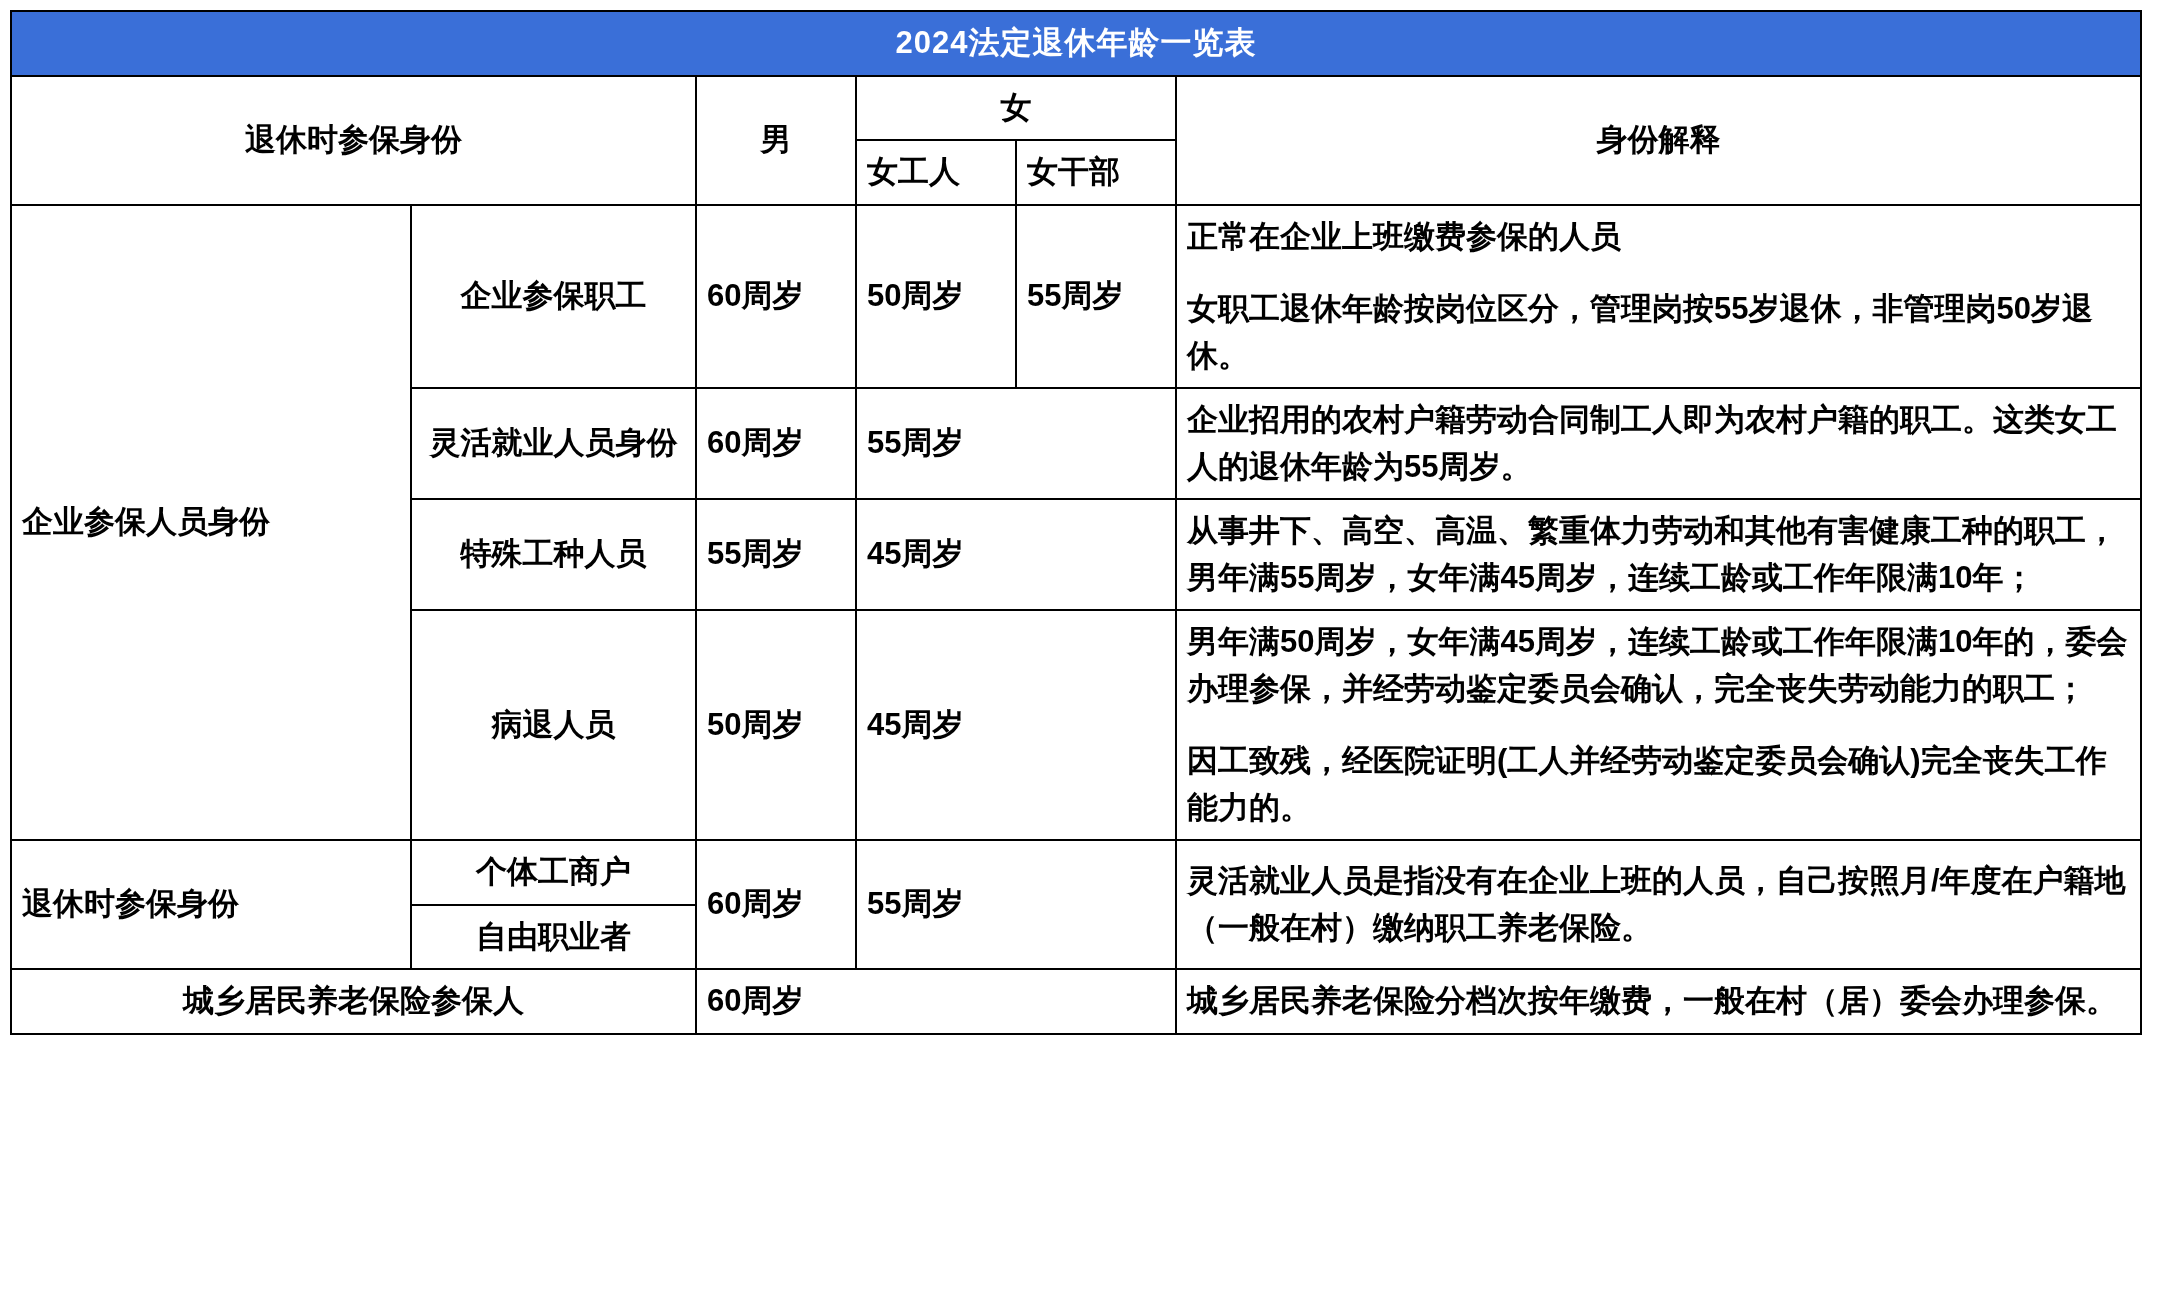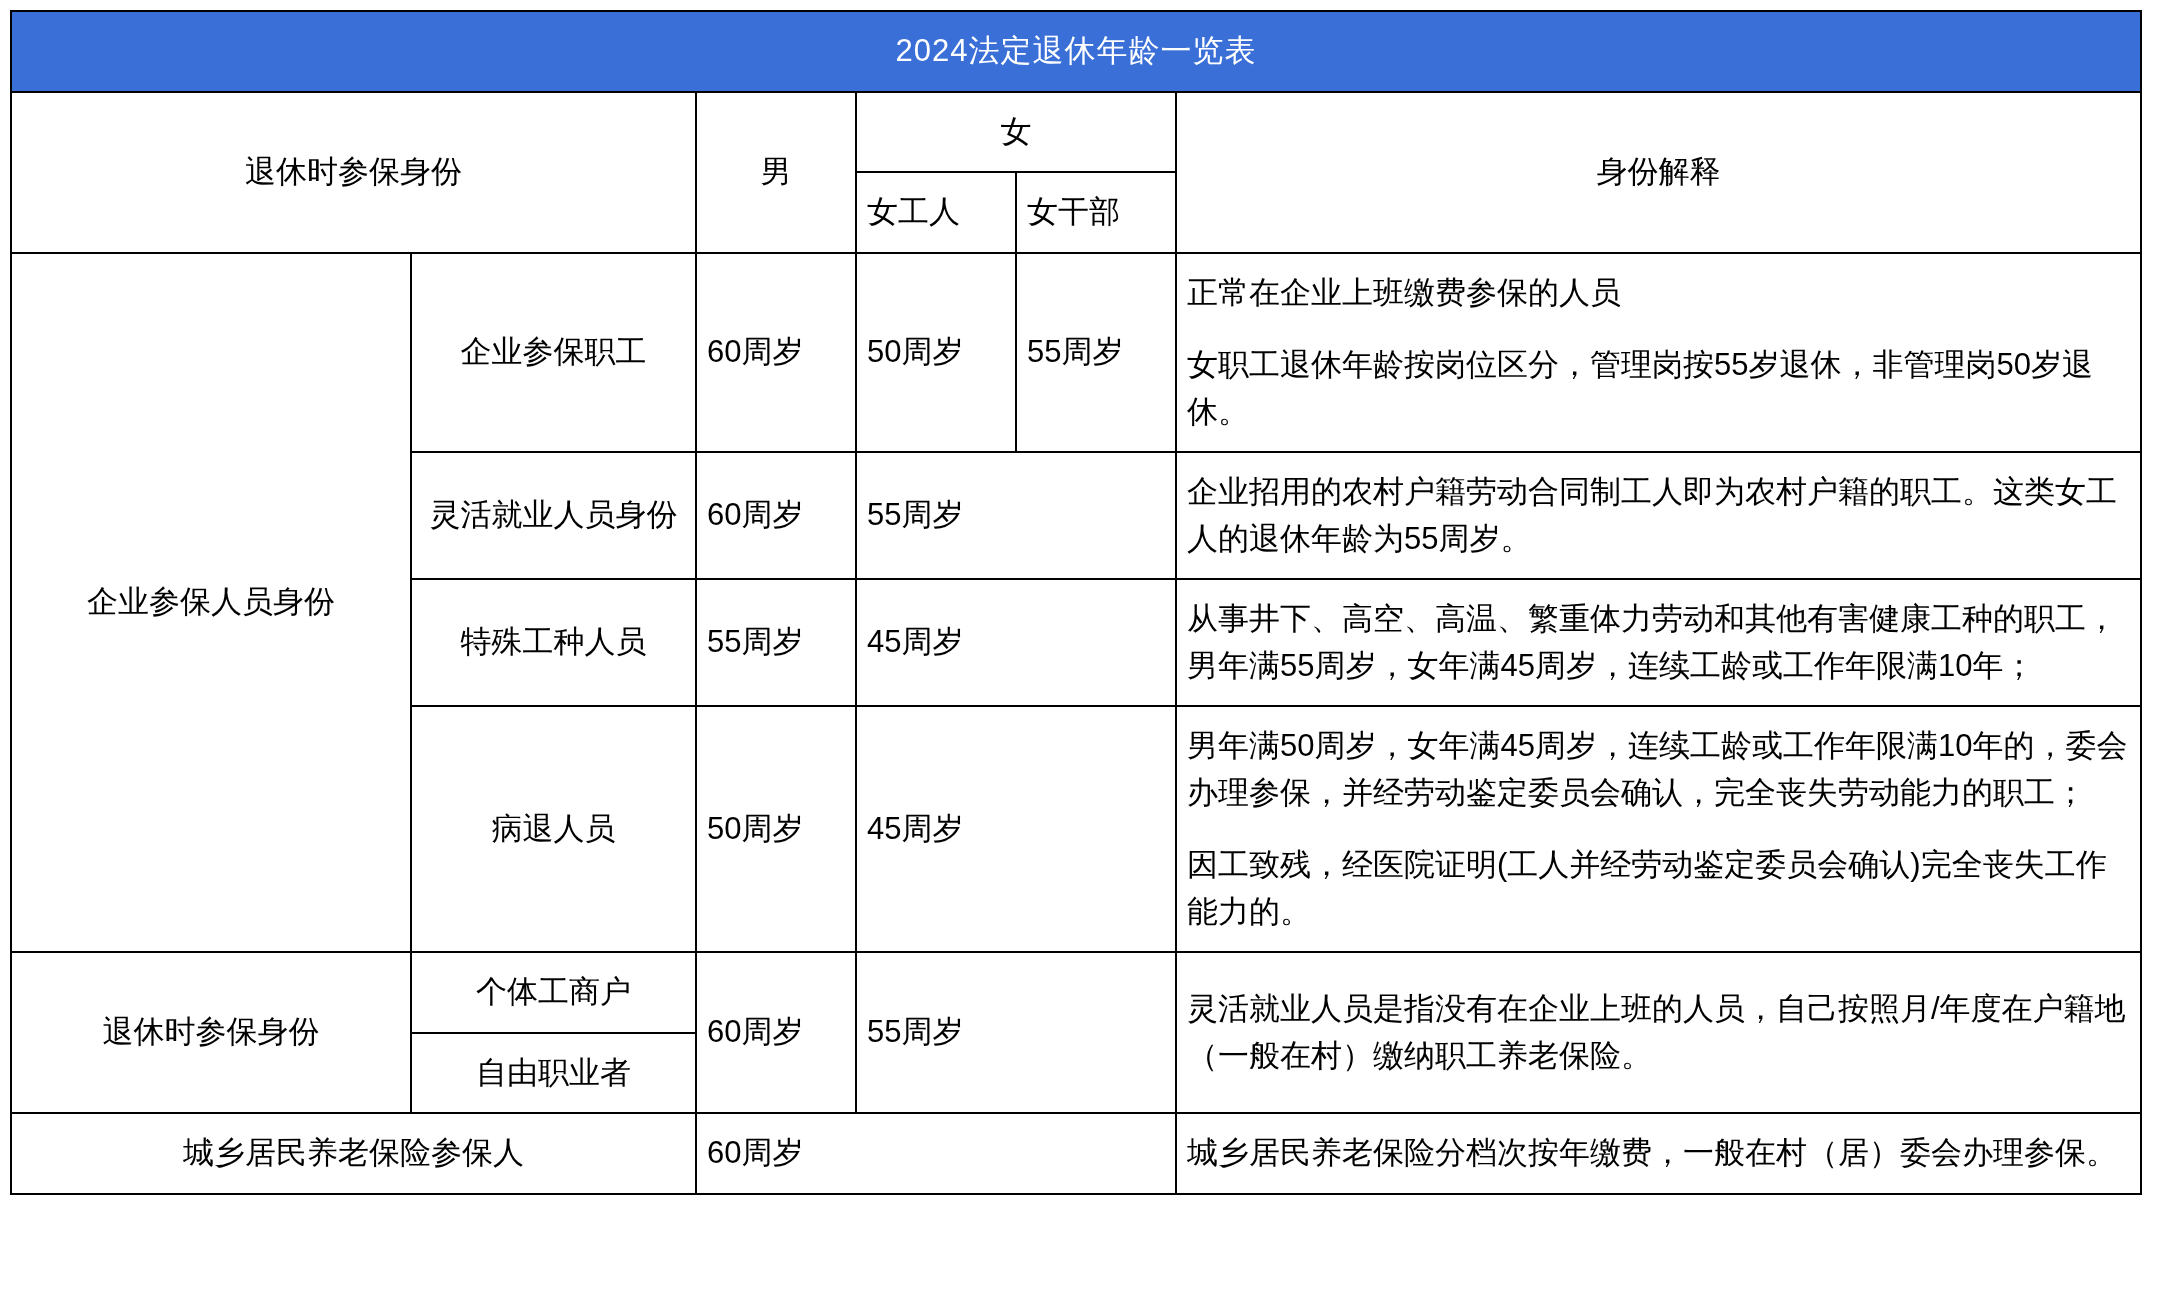--- a/index.html
+++ b/index.html
@@ -19,43 +19,43 @@
     overflow: hidden;
   }
   table.retire {
     border-collapse: collapse;
     table-layout: fixed;
     width: 2130px;
     margin: 10px 0 0 10px;
   }
   table.retire td, table.retire th {
     border: 2px solid #000000;
-    padding: 16px 10px;
+    padding: 8px 10px;
     vertical-align: middle;
-    font-weight: normal;
+    font-weight: bold;
     font-size: 31px;
     line-height: 1.5;
   }
   .title-cell {
     background: #3a6fd8;
     color: #ffffff;
     text-align: center;
     font-size: 40px;
     padding: 14px 0;
     letter-spacing: 1px;
   }
   .hdr {
     text-align: center;
     font-size: 33px;
   }
   .hdr-sub {
     font-size: 31px;
   }
   .cat-cell {
-    text-align: center;
+    text-align: left;
     font-size: 33px;
   }
   .sub-cell {
     text-align: center;
     font-size: 32px;
     padding-left: 14px;
   }
   .age-cell {
     text-align: left;
     font-size: 32px;

